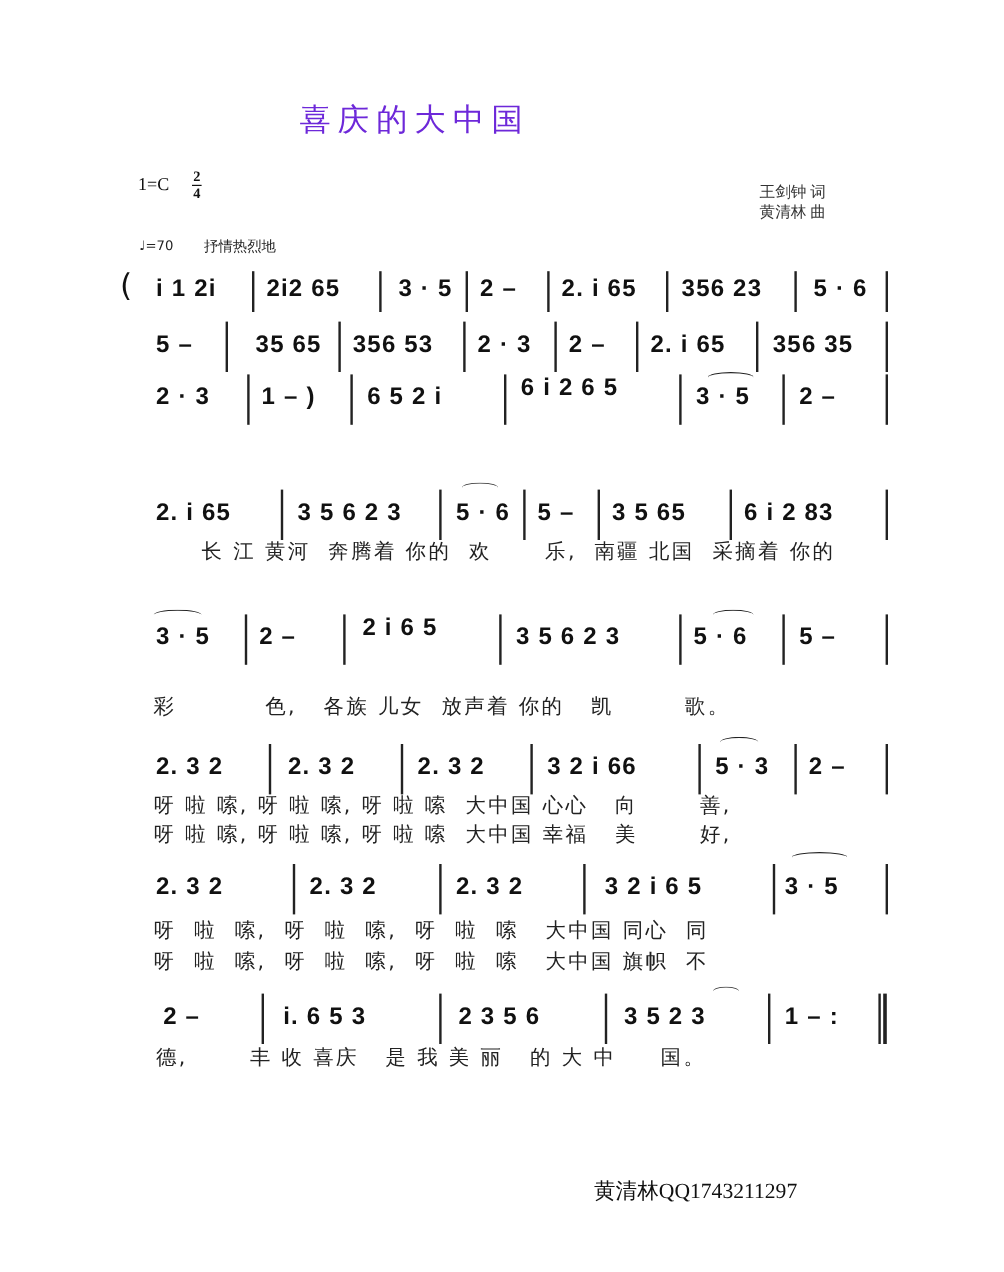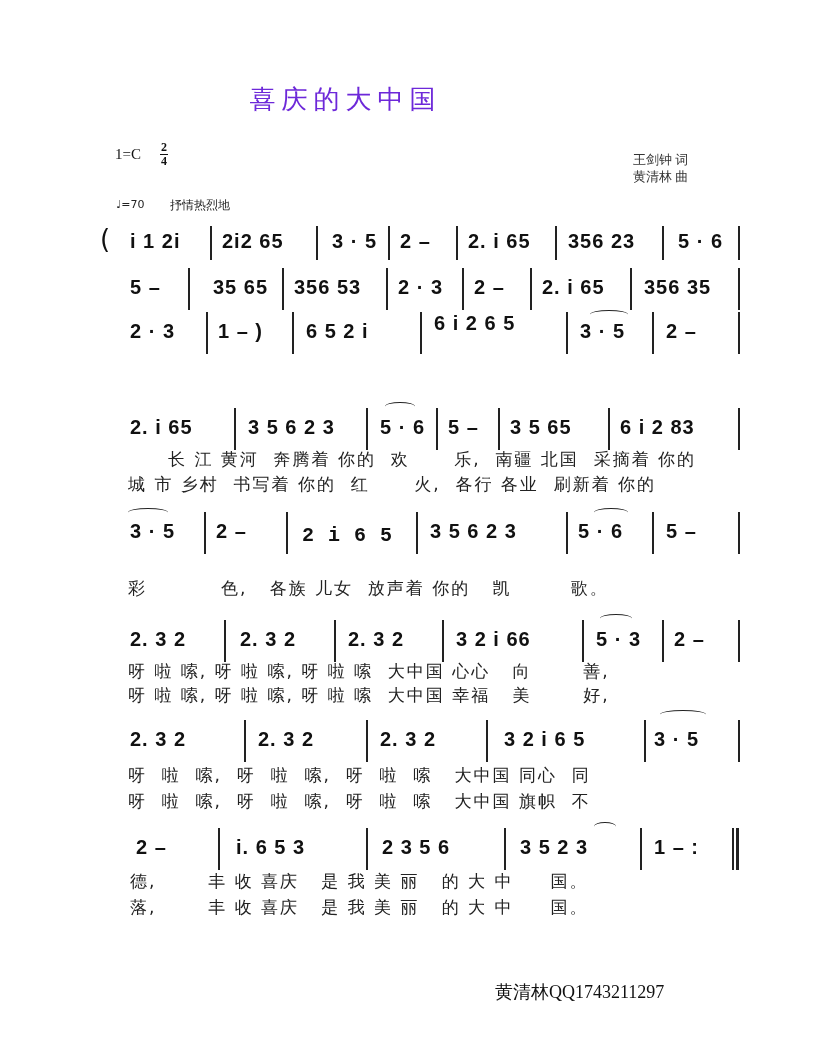--- a/index.html
+++ b/index.html
@@ -97,30 +97,29 @@
   <div class="bar" style="left:266px;top:0;height:42px;"></div>
   <span class="notes" style="left:280px;top:8px;">5 · 6</span>
   <div class="bar" style="left:336px;top:0;height:42px;"></div>
   <span class="notes" style="left:348px;top:8px;">5 –</span>
   <div class="bar" style="left:398px;top:0;height:42px;"></div>
   <span class="notes" style="left:410px;top:8px;">3 5 65</span>
   <div class="bar" style="left:508px;top:0;height:42px;"></div>
   <span class="notes" style="left:520px;top:8px;">6 i 2 83</span>
   <div class="bar" style="left:638px;top:0;height:42px;"></div>
   <span class="lyr" style="left:44px;top:40px;margin-left:24px;">长 江 黄河  奔腾着 你的  欢      乐,  南疆 北国  采摘着 你的</span>
-  <span class="lyr" style="left:28px;top:65px;">城 市 乡村  书写着 你的  红      火,  各行 各业  刷新着 你的</span>
 </div>
 
 <div class="row" style="top:512px;height:90px;">
   <div class="slur" style="left:28px;top:-4px;width:40px;"></div>
   <span class="notes" style="left:30px;top:8px;">3 · 5</span>
   <div class="bar" style="left:104px;top:0;height:42px;"></div>
   <span class="notes" style="left:116px;top:8px;">2 –</span>
   <div class="bar" style="left:186px;top:0;height:42px;"></div>
-  <span class="notes" style="left:202px;top:12px;font-family:Liberation Mono, monospace;">2 i 6 5</span>
+  <span class="notes" style="left:202px;top:0;">2 i 6 5</span>
   <div class="bar" style="left:316px;top:0;height:42px;"></div>
   <span class="notes" style="left:330px;top:8px;">3 5 6 2 3</span>
   <div class="bar" style="left:466px;top:0;height:42px;"></div>
   <span class="notes" style="left:478px;top:8px;">5 · 6</span>
   <div class="slur" style="left:494px;top:-4px;width:34px;"></div>
   <div class="bar" style="left:552px;top:0;height:42px;"></div>
   <span class="notes" style="left:566px;top:8px;">5 –</span>
   <div class="bar" style="left:638px;top:0;height:42px;"></div>
   <span class="lyr" style="left:28px;top:65px;">彩          色,   各族 儿女  放声着 你的   凯        歌。</span>
 </div>
@@ -166,16 +165,15 @@
   <div class="bar" style="left:266px;top:0;height:42px;"></div>
   <span class="notes" style="left:282px;top:8px;">2 3 5 6</span>
   <div class="bar" style="left:404px;top:0;height:42px;"></div>
   <span class="notes" style="left:420px;top:8px;">3 5 2 3</span>
   <div class="slur" style="left:494px;top:-6px;width:22px;"></div>
   <div class="bar" style="left:540px;top:0;height:42px;"></div>
   <span class="notes" style="left:554px;top:8px;">1 – :</span>
   <div class="bar" style="left:632px;top:0;height:42px;"></div>
   <div class="dbl" style="left:636px;top:0;height:42px;"></div>
   <span class="lyr" style="left:30px;top:42px;">德,       丰 收 喜庆   是 我 美 丽   的 大 中     国。</span>
-  <span class="lyr" style="left:30px;top:68px;">落,       丰 收 喜庆   是 我 美 丽   的 大 中     国。</span>
 </div>
 
 <div class="abs watermark">黄清林QQ1743211297</div>
 
 </body></html>

